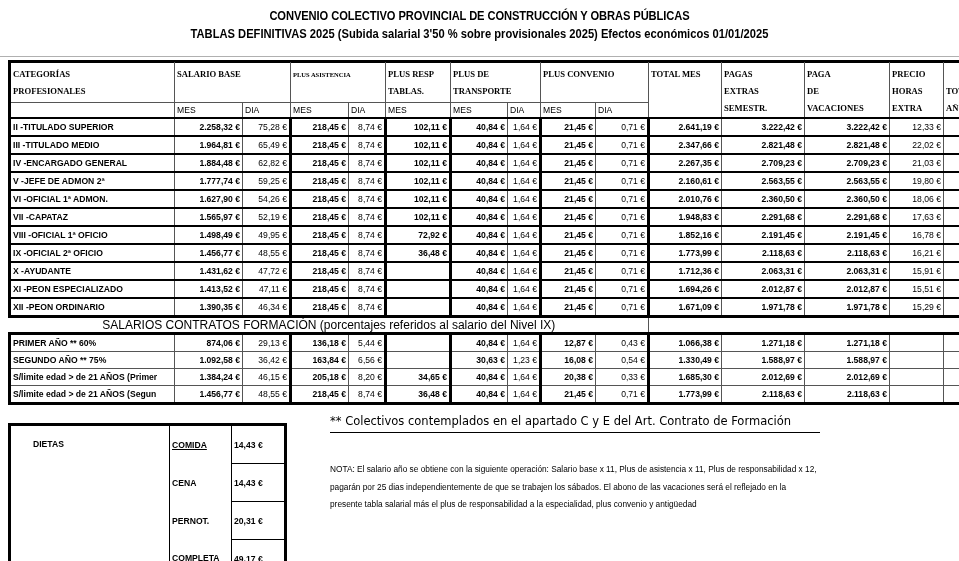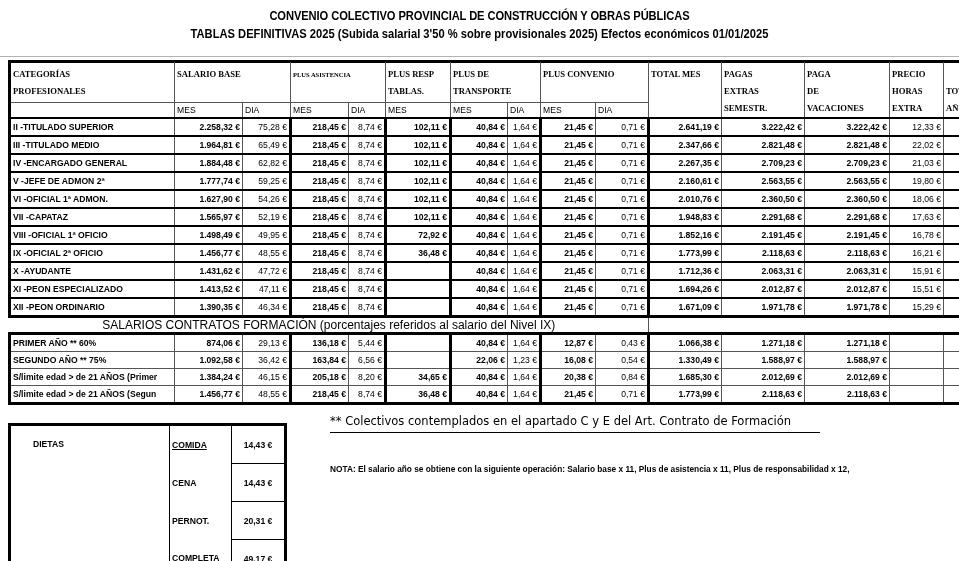--- a/index.html
+++ b/index.html
@@ -21,25 +21,25 @@
   table.main .outer-l { border-left: 3px solid #000; }
   table.main .outer-r { border-right: 3px solid #000; }
   table.main tr.top td { border-top: 3px solid #000; }
   table.main tr.gap td { border: none; height: 14px; font-size: 12px; text-align: center; }
   table.main tr.gap td.gapright { border: 1px solid #555; border-right: 3px solid #000; }
   .small-hdr { font-size: 6.5px !important; }
 
   table.dietas { position: absolute; left: 8px; top: 423px; border-collapse: collapse; table-layout: fixed; width: 276px; }
   table.dietas td { font-size: 8.6px; font-weight: bold; padding: 13px 2px; height: 11px; white-space: nowrap; overflow: hidden; }
   table.dietas .big { height: 17px; }
-  table.dietas .num { text-align: center; }
+  table.dietas .num { text-align: left; }
   table.dietas .tiny { font-size: 7px; }
 
   .footnote { position: absolute; left: 330px; top: 414px; font-size: 11.5px; font-family: "DejaVu Sans", sans-serif; border-bottom: 1px solid #000; padding-bottom: 4px; width: 490px; }
-  .nota { position: absolute; left: 330px; top: 461px; width: 600px; font-size: 8.3px; line-height: 17.7px; font-weight: bold; }
+  .nota { position: absolute; left: 330px; top: 461px; width: 600px; font-size: 8.3px; line-height: 17.7px; }
 </style>
 </head>
 <body>
 
 <div class="title1">CONVENIO COLECTIVO PROVINCIAL DE CONSTRUCCIÓN Y OBRAS PÚBLICAS</div>
 <div class="title2">TABLAS DEFINITIVAS 2025 (Subida salarial 3'50 % sobre provisionales 2025) Efectos económicos 01/01/2025</div>
 <div class="sep"></div>
 
 <table class="main">
   <colgroup>
@@ -319,41 +319,41 @@
         <td class="num" style="border-top: 3px solid rgb(0, 0, 0);"></td>
         <td class="num b outer-r" style="border-top: 3px solid rgb(0, 0, 0);">15.529,86 €</td>
       </tr>
       <tr>
         <td class="cat b outer-l">SEGUNDO AÑO **  75%</td>
         <td class="num b">1.092,58 €</td>
         <td class="num">36,42 €</td>
         <td class="num b tl">163,84 €</td>
         <td class="num tr">6,56 €</td>
         <td class="num b"></td>
-        <td class="num b tl">22,06 €</td>
+        <td class="num b tl">30,63 €</td>
         <td class="num tr">1,23 €</td>
         <td class="num b">16,08 €</td>
         <td class="num tr">0,54 €</td>
         <td class="num b">1.330,49 €</td>
         <td class="num b">1.588,97 €</td>
         <td class="num b">1.588,97 €</td>
         <td class="num"></td>
         <td class="num b outer-r">19.445,81 €</td>
       </tr>
       <tr>
         <td class="cat b outer-l">S/limite edad &gt; de 21 AÑOS (Primer</td>
         <td class="num b">1.384,24 €</td>
         <td class="num">46,15 €</td>
         <td class="num b tl">205,18 €</td>
         <td class="num tr">8,20 €</td>
         <td class="num b">34,65 €</td>
         <td class="num b tl">40,84 €</td>
         <td class="num tr">1,64 €</td>
         <td class="num b">20,38 €</td>
-        <td class="num tr">0,84 €</td>
+        <td class="num tr">0,33 €</td>
         <td class="num b">1.685,30 €</td>
         <td class="num b">2.012,69 €</td>
         <td class="num b">2.012,69 €</td>
         <td class="num"></td>
         <td class="num b outer-r">24.631,34 €</td>
       </tr>
       <tr>
         <td class="cat b outer-l" style="border-bottom: 3px solid rgb(0, 0, 0);">S/limite edad &gt; de 21 AÑOS (Segun</td>
         <td class="num b" style="border-bottom: 3px solid rgb(0, 0, 0);">1.456,77 €</td>
         <td class="num" style="border-bottom: 3px solid rgb(0, 0, 0);">48,55 €</td>
@@ -412,13 +412,15 @@
   <tr>
     <td class="big tiny" colspan="2" style="border:3px solid #000;border-top:none;">Plus conservación (D.A. 5ª) € / día</td>
     <td class="num big" style="border:3px solid #000;border-top:none;border-left:1px solid #000;">4,29 €</td>
   </tr>
 </tbody>
   </table>
 
 <div class="footnote">** Colectivos contemplados en el apartado C y E del Art. Contrato de Formación</div>
 <div class="nota">
   <div>NOTA: El salario año se obtiene con la siguiente operación: Salario base x 11, Plus de asistencia x 11, Plus de responsabilidad x 12,</div>
+  <div>pagarán por 25 dias independientemente de que se trabajen los sábados. El abono de las vacaciones será el reflejado en la</div>
+  <div>presente tabla salarial más el plus de responsabilidad a la especialidad, plus convenio y antigüedad</div>
 </div>
 
 </body></html>

